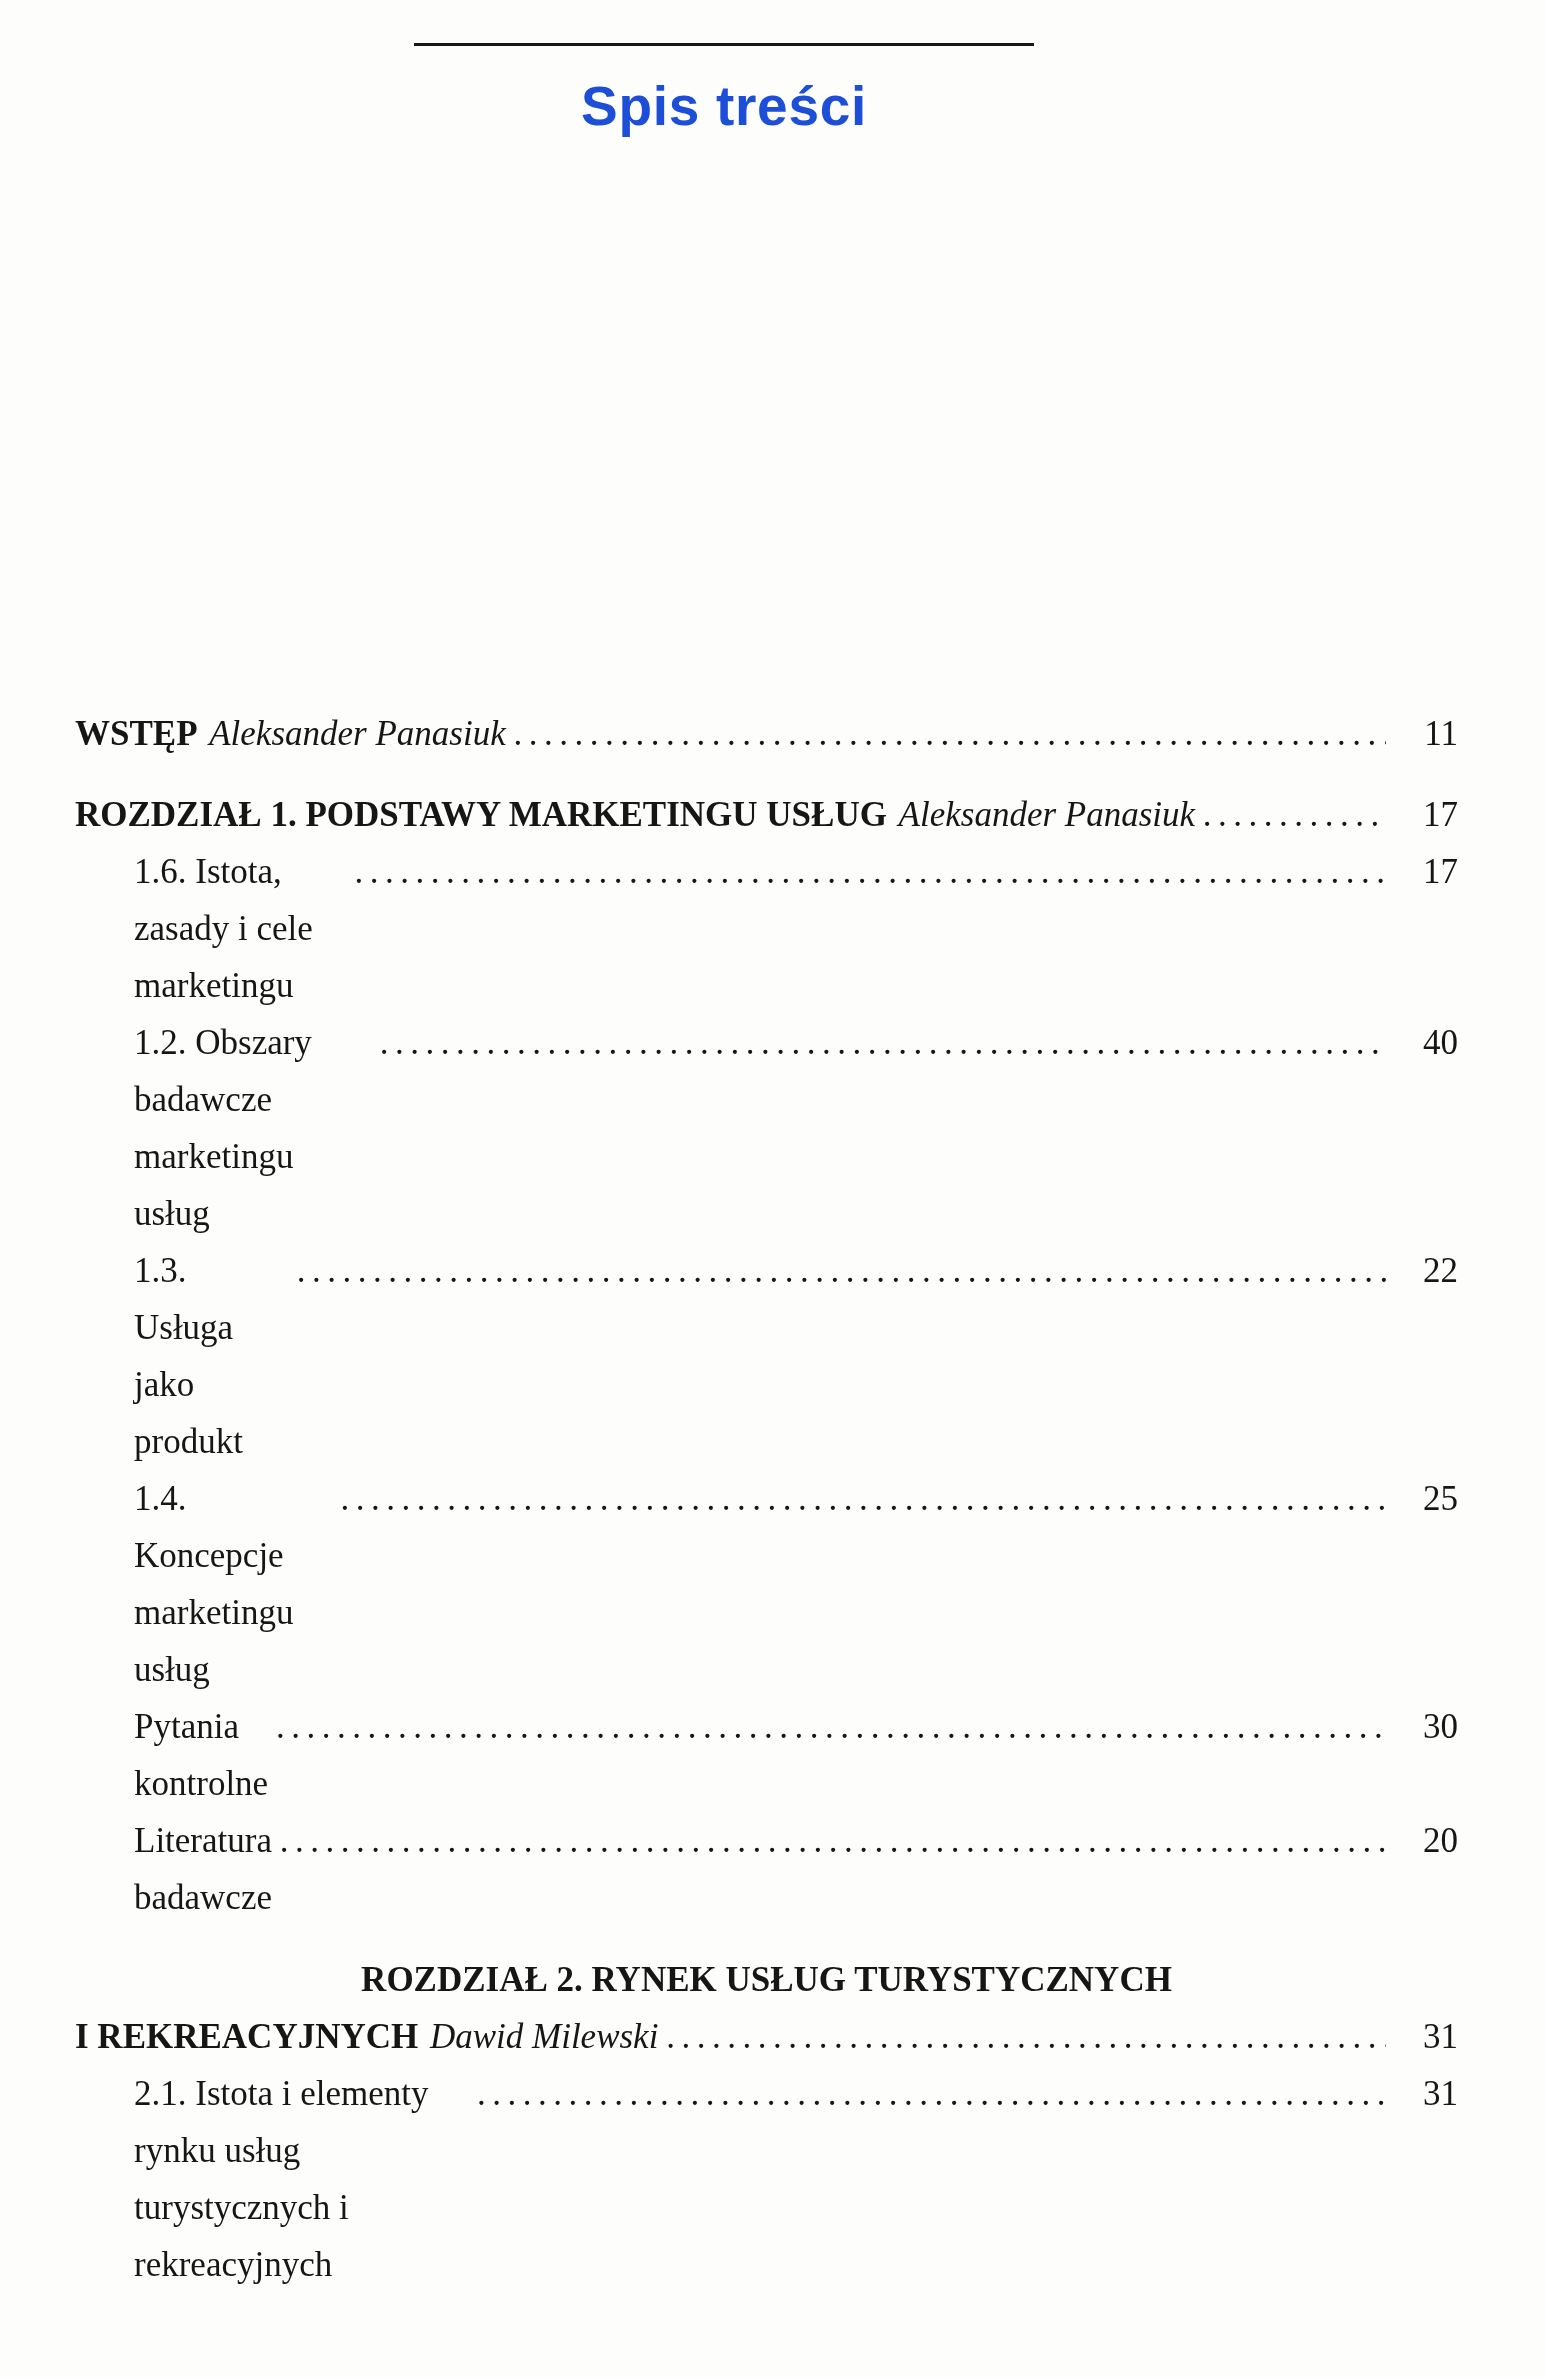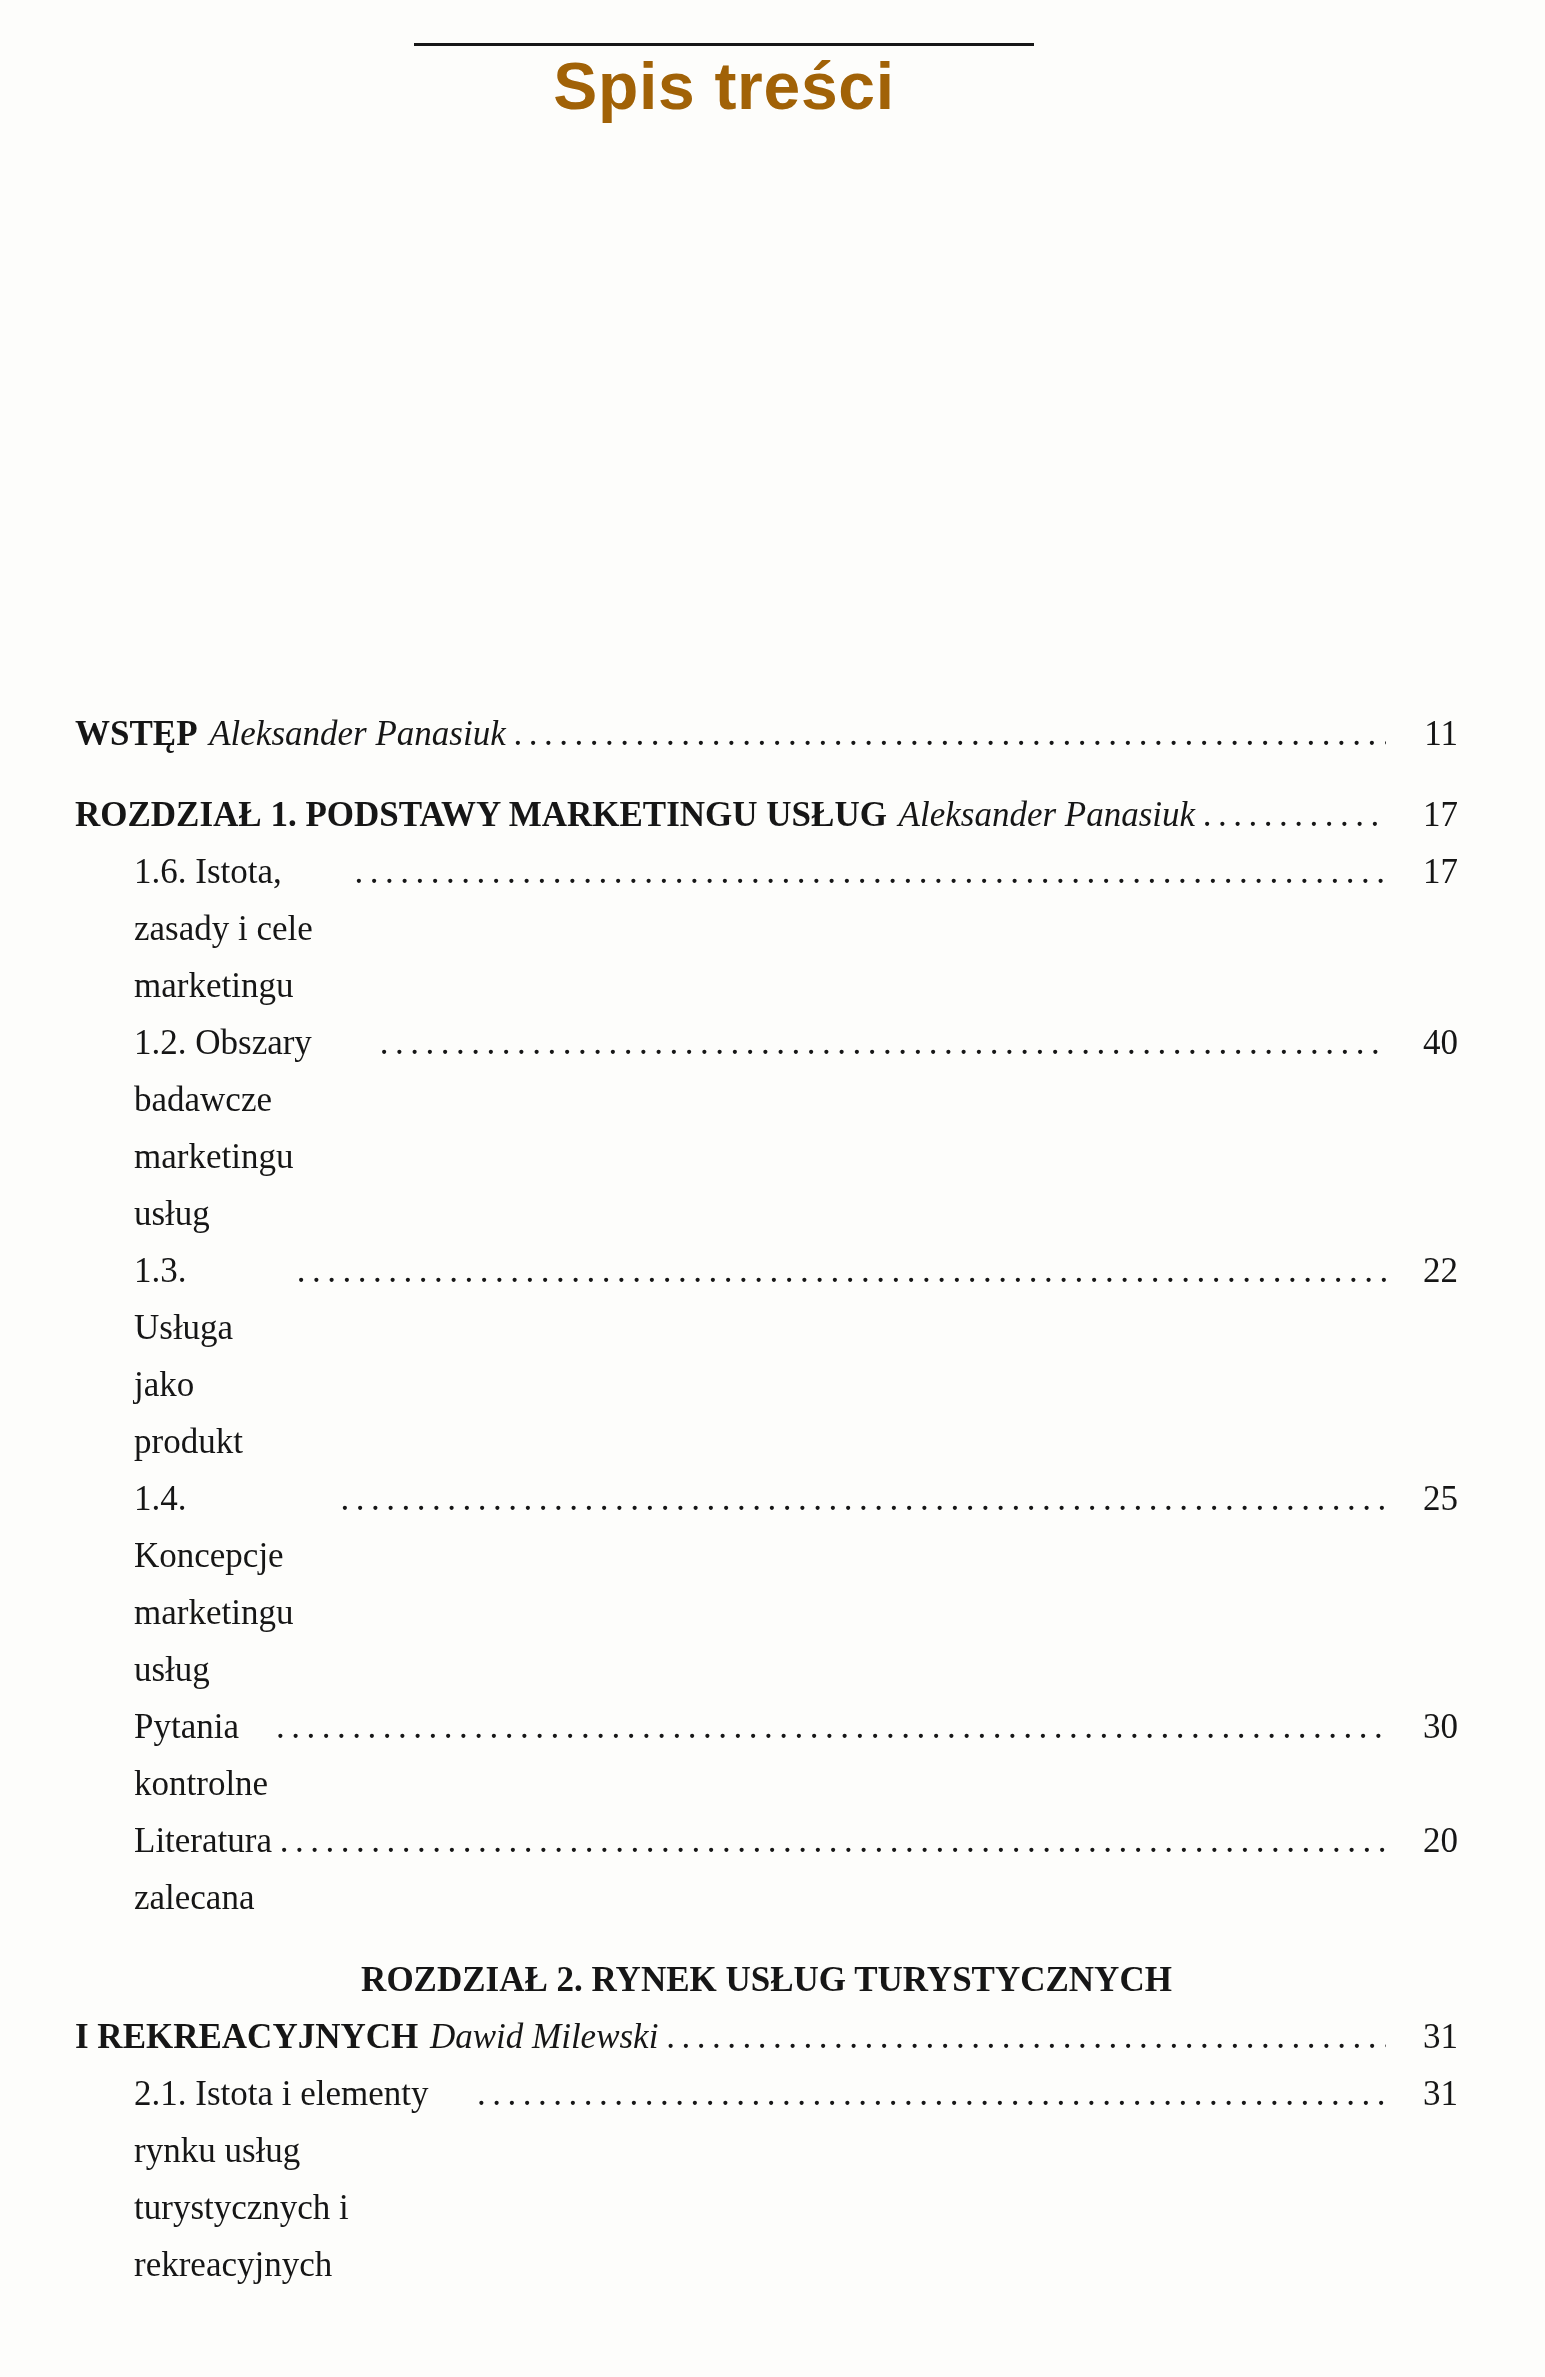--- a/index.html
+++ b/index.html
@@ -21,26 +21,26 @@
     top: 43px;
     left: 414px;
     width: 620px;
     text-align: center;
   }
   .rule {
     height: 3.3px;
     background: #171717;
   }
   .page-title {
-    margin-top: 2px;
+    margin-top: 28px;
     font-family: "Liberation Sans", sans-serif;
     font-weight: 700;
-    font-size: 66px;
+    font-size: 55px;
     letter-spacing: 0.7px;
-    color: #a16207;
+    color: #1d4ed8;
   }
 
   
   .toc {
     position: absolute;
     top: 705px;
     left: 75px;
     width: 1383px;
     font-size: 35px;
   }
@@ -126,21 +126,21 @@
       <span class="label">1.4. Koncepcje marketingu usług</span>
       <span class="dots">................................................................................................................................................................</span>
       <span class="pagenum">25</span>
     </div>
     <div class="row entry">
       <span class="label">Pytania kontrolne</span>
       <span class="dots">................................................................................................................................................................</span>
       <span class="pagenum">30</span>
     </div>
     <div class="row entry">
-      <span class="label">Literatura zalecana</span>
+      <span class="label">Literatura badawcze</span>
       <span class="dots">................................................................................................................................................................</span>
       <span class="pagenum">20</span>
     </div>
   </section>
 
   <section class="chapter">
     <div class="row">
       <span class="b label">ROZDZIAŁ 2. RYNEK USŁUG TURYSTYCZNYCH</span>
     </div>
     <div class="row">

